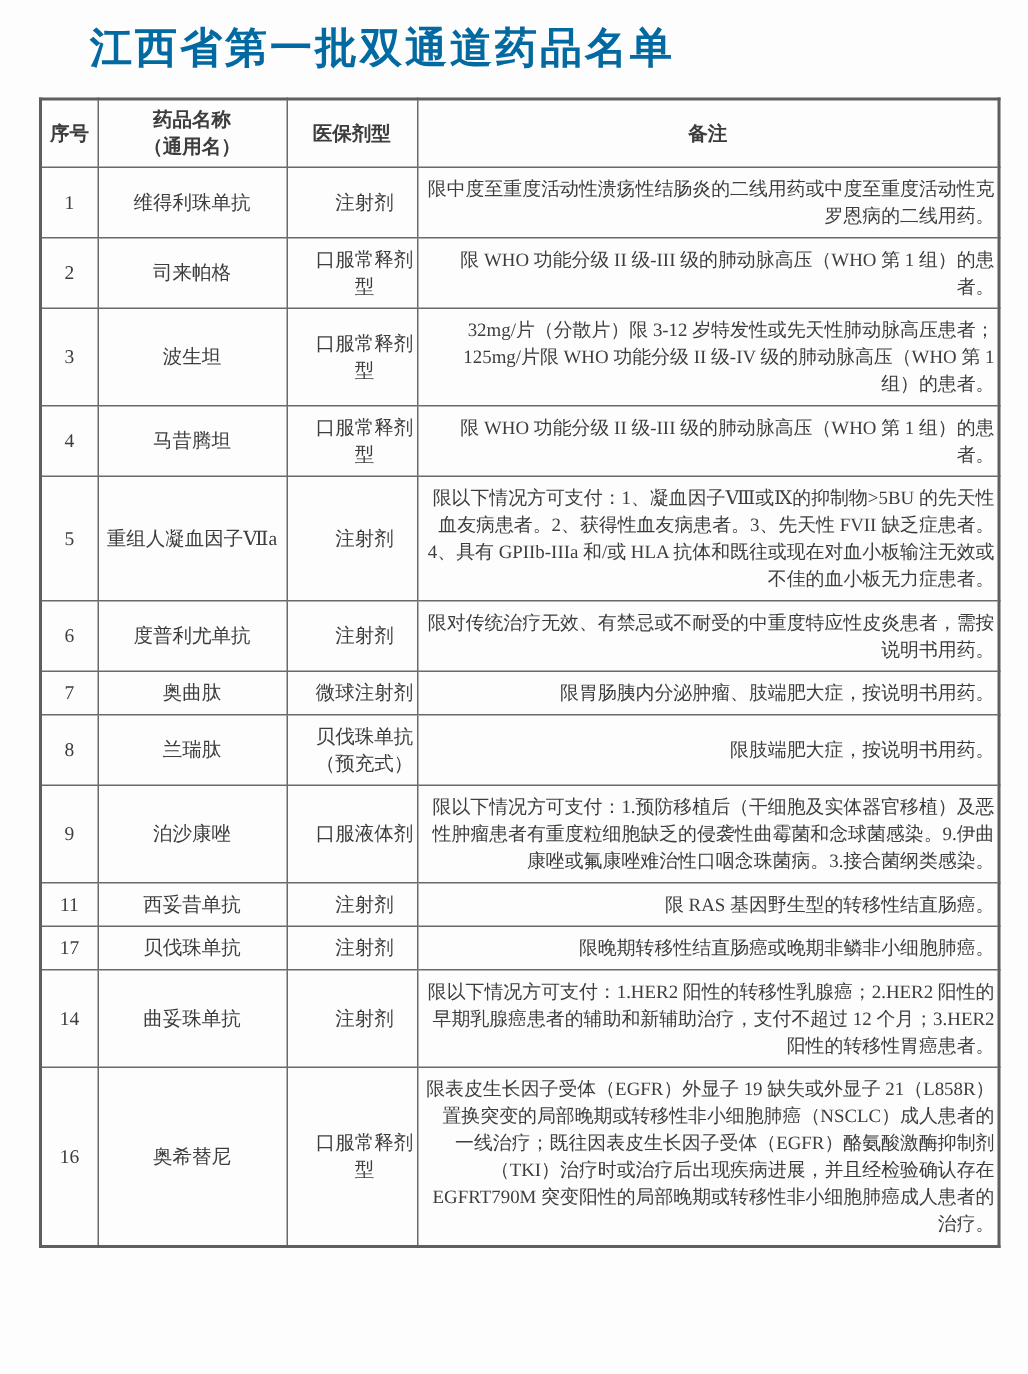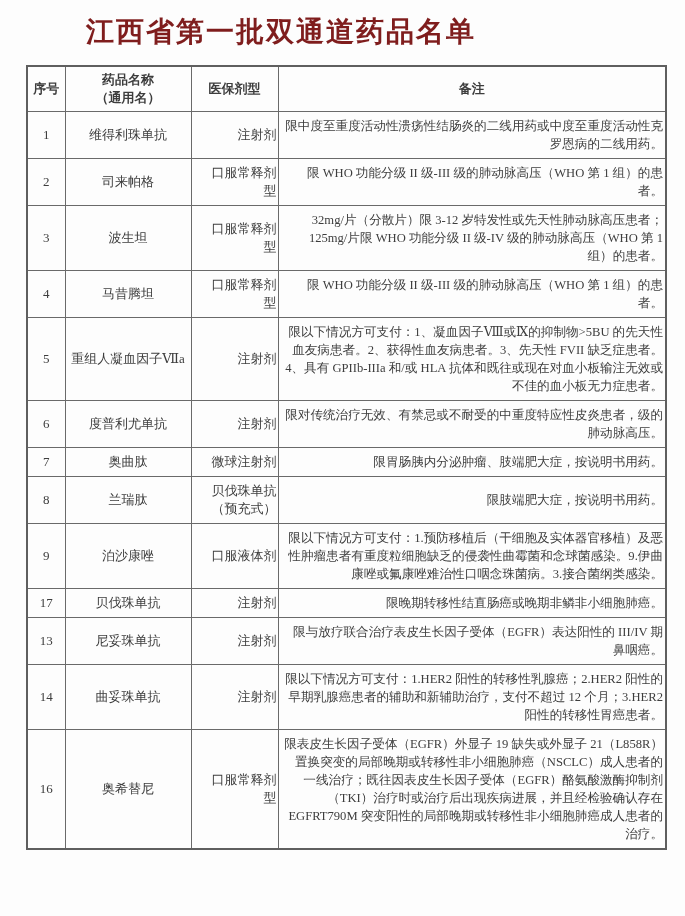--- a/index.html
+++ b/index.html
@@ -14,25 +14,25 @@
     font-family: "Liberation Serif", "DejaVu Serif", serif;
     color: #3d3d3d;
   }
   .page {
     position: relative;
     width: 685px;
     height: 916px;
     overflow: hidden;
   }
   .title {
-    margin: 13px 0 0 86px;
+    margin: 13px 0 0 60px;
     font-size: 28px;
     font-weight: bold;
     letter-spacing: 2px;
-    color: #7f1d1d;
+    color: #0369a1;
     white-space: nowrap;
   }
   table.drug-table {
     border-collapse: collapse;
     table-layout: fixed;
     width: 639px;
     margin: 14px 0 0 26px;
     border: 2px solid #5f5f5f;
   }
   .drug-table th,
@@ -55,21 +55,20 @@
   .col-no    { width: 38px; }
   .col-name  { width: 126px; }
   .col-form  { width: 87px; }
   .col-remark{ width: 388px; }
   td.cell-no, td.cell-name, td.cell-form {
     text-align: center;
   }
   td.cell-form {
     padding-left: 18px;
     padding-right: 1px;
-    text-align: right;
   }
   td.cell-remark {
     text-align: right;
     font-size: 12.6px;
     padding-left: 4px;
     padding-right: 2px;
   }
 </style>
 </head>
 <body>
@@ -121,51 +120,51 @@
         <tr>
           <td class="cell-no">5</td>
           <td class="cell-name">重组人凝血因子Ⅶa</td>
           <td class="cell-form">注射剂</td>
           <td class="cell-remark">限以下情况方可支付：1、凝血因子Ⅷ或Ⅸ的抑制物&gt;5BU 的先天性血友病患者。2、获得性血友病患者。3、先天性 FVII 缺乏症患者。4、具有 GPIIb-IIIa 和/或 HLA 抗体和既往或现在对血小板输注无效或不佳的血小板无力症患者。</td>
         </tr>
         <tr>
           <td class="cell-no">6</td>
           <td class="cell-name">度普利尤单抗</td>
           <td class="cell-form">注射剂</td>
-          <td class="cell-remark">限对传统治疗无效、有禁忌或不耐受的中重度特应性皮炎患者，级的肺动脉高压。</td>
+          <td class="cell-remark">限对传统治疗无效、有禁忌或不耐受的中重度特应性皮炎患者，需按说明书用药。</td>
         </tr>
         <tr>
           <td class="cell-no">7</td>
           <td class="cell-name">奥曲肽</td>
           <td class="cell-form">微球注射剂</td>
           <td class="cell-remark">限胃肠胰内分泌肿瘤、肢端肥大症，按说明书用药。</td>
         </tr>
         <tr>
           <td class="cell-no">8</td>
           <td class="cell-name">兰瑞肽</td>
           <td class="cell-form">贝伐珠单抗（预充式）</td>
           <td class="cell-remark">限肢端肥大症，按说明书用药。</td>
         </tr>
         <tr>
           <td class="cell-no">9</td>
           <td class="cell-name">泊沙康唑</td>
           <td class="cell-form">口服液体剂</td>
           <td class="cell-remark">限以下情况方可支付：1.预防移植后（干细胞及实体器官移植）及恶性肿瘤患者有重度粒细胞缺乏的侵袭性曲霉菌和念球菌感染。9.伊曲康唑或氟康唑难治性口咽念珠菌病。3.接合菌纲类感染。</td>
         </tr>
         <tr>
+          <td class="cell-no">11</td>
+          <td class="cell-name">西妥昔单抗</td>
+          <td class="cell-form">注射剂</td>
+          <td class="cell-remark">限 RAS 基因野生型的转移性结直肠癌。</td>
+        </tr>
+        <tr>
           <td class="cell-no">17</td>
           <td class="cell-name">贝伐珠单抗</td>
           <td class="cell-form">注射剂</td>
           <td class="cell-remark">限晚期转移性结直肠癌或晚期非鳞非小细胞肺癌。</td>
-        </tr>
-        <tr>
-          <td class="cell-no">13</td>
-          <td class="cell-name">尼妥珠单抗</td>
-          <td class="cell-form">注射剂</td>
-          <td class="cell-remark">限与放疗联合治疗表皮生长因子受体（EGFR）表达阳性的 III/IV 期鼻咽癌。</td>
         </tr>
         <tr>
           <td class="cell-no">14</td>
           <td class="cell-name">曲妥珠单抗</td>
           <td class="cell-form">注射剂</td>
           <td class="cell-remark">限以下情况方可支付：1.HER2 阳性的转移性乳腺癌；2.HER2 阳性的早期乳腺癌患者的辅助和新辅助治疗，支付不超过 12 个月；3.HER2 阳性的转移性胃癌患者。</td>
         </tr>
         <tr>
           <td class="cell-no">16</td>
           <td class="cell-name">奥希替尼</td>

